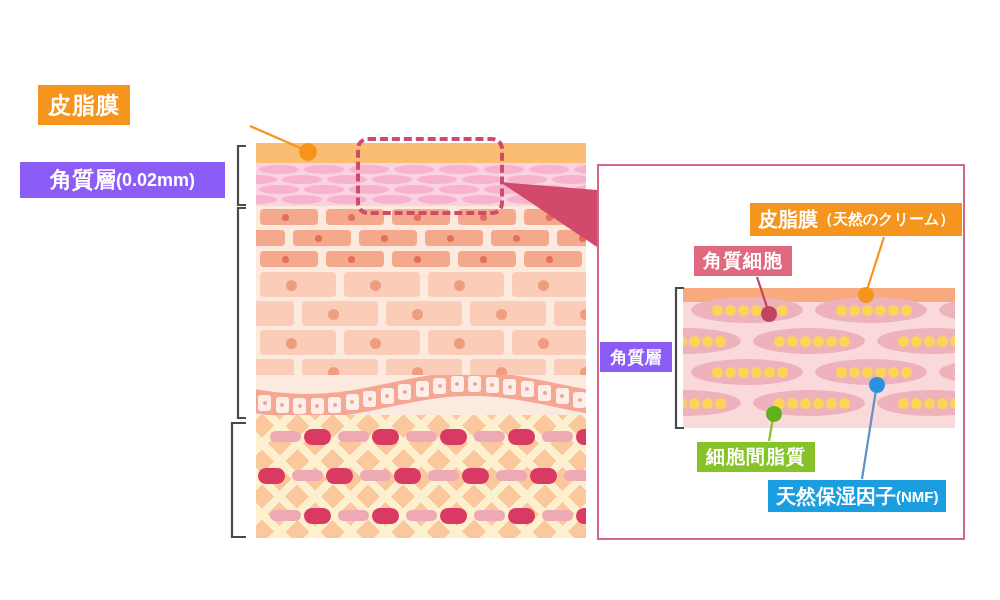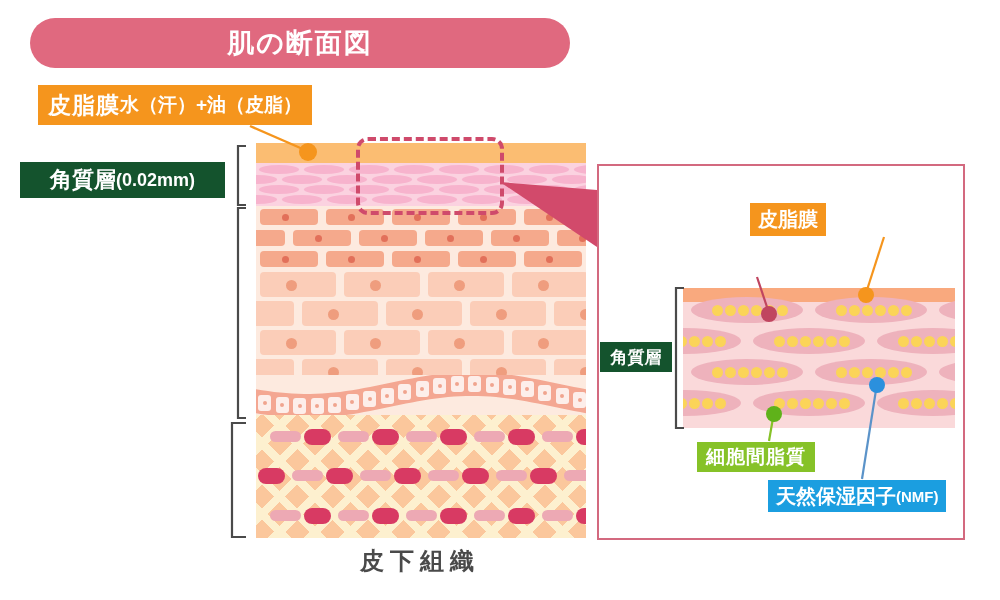--- a/index.html
+++ b/index.html
@@ -16,21 +16,21 @@
     border-radius:999px;color:#fff;font-weight:700;letter-spacing:2px;
     white-space:nowrap;
   }
   .chip{
     position:absolute;display:flex;align-items:center;
     color:#fff;font-weight:700;white-space:nowrap;box-sizing:border-box;
   }
   .chip .sub{font-size:.78em;letter-spacing:0;}
   .darkchip{
     position:absolute;display:flex;align-items:center;justify-content:center;
-    background:#14532d;color:#fff;font-weight:700;white-space:nowrap;
+    background:#8b5cf6;color:#fff;font-weight:700;white-space:nowrap;
   }
   .darkchip .sub{font-size:.8em;}
 
   
   #title-main{
     left:30px;top:18px;width:540px;height:50px;background:#e0697f;
     font-size:27px;
   }
   #title-zoom{
     left:630px;top:146px;width:305px;height:42px;background:#e0697f;
@@ -116,27 +116,23 @@
   #chip-nmf{left:768px;top:480px;height:32px;padding:0 8px;background:#1b9ee0;font-size:20px;}
   #chip-nmf .sub{font-size:15px;}
 
   svg.overlay{position:absolute;left:0;top:0;width:1000px;height:600px;pointer-events:none;}
 </style>
 </head>
 <body>
 
 <div id="stage">
 
-  <div class="pill" id="title-main">
-    <span>肌の断面図</span>
-  </div>
 
   <div class="chip" id="chip-sebum">
     <span>皮脂膜</span>
-    <span class="sub">水（汗）+油（皮脂）</span>
   </div>
 
   <div class="darkchip" id="lbl-corneum">
     <span>角質層</span>
     <span class="sub">(0.02mm)</span>
   </div>
 
   <div id="skin">
     <div class="band" id="band-sebum"></div>
     <div class="band" id="band-corneum">
@@ -336,21 +332,20 @@
         <div class="fib deep" style="left: 184px; top: 93px; width: 27px; height: 16px;"></div>
         <div class="fib pale" style="left: 218px; top: 95px; width: 31px; height: 11px;"></div>
         <div class="fib deep" style="left: 252px; top: 93px; width: 27px; height: 16px;"></div>
         <div class="fib pale" style="left: 286px; top: 95px; width: 31px; height: 11px;"></div>
         <div class="fib deep" style="left: 320px; top: 93px; width: 27px; height: 16px;"></div>
       </div>
   </div>
 
   <div id="dash-box"></div>
 
-  <div id="cap-subcutis">皮下組織</div>
 
   <div id="zoom-panel"></div>
   <div class="darkchip" id="lbl-corneum2">角質層</div>
 
   <div id="zoom-skin">
     <div id="zoom-sebum"></div>
   <div class="corneo" style="left: 8px; top: 9px; width: 112px;"></div>
       <div class="nmf" style="left: 29px; top: 17px;"></div>
       <div class="nmf" style="left: 42px; top: 17px;"></div>
       <div class="nmf" style="left: 55px; top: 17px;"></div>
@@ -413,20 +408,24 @@
       <div class="corneo" style="left: 194px; top: 102px; width: 112px;"></div>
       <div class="nmf" style="left: 215px; top: 110px;"></div>
       <div class="nmf" style="left: 228px; top: 110px;"></div>
       <div class="nmf" style="left: 241px; top: 110px;"></div>
       <div class="nmf" style="left: 254px; top: 110px;"></div>
       <div class="nmf" style="left: 267px; top: 110px;"></div>
     </div>
 
   <div class="chip" id="chip-sebum2">
     <span>皮脂膜</span>
+    <span class="sub">（天然のクリーム）</span>
+  </div>
+  <div class="chip" id="chip-corneocyte">
+    <span>角質細胞</span>
   </div>
   <div class="chip" id="chip-nmf">
     <span>天然保湿因子</span>
     <span class="sub">(NMF)</span>
   </div>
   <div class="chip" id="chip-lipid">
     <span>細胞間脂質</span>
   </div>
 
   <svg class="overlay" viewBox="0 0 1000 600">

